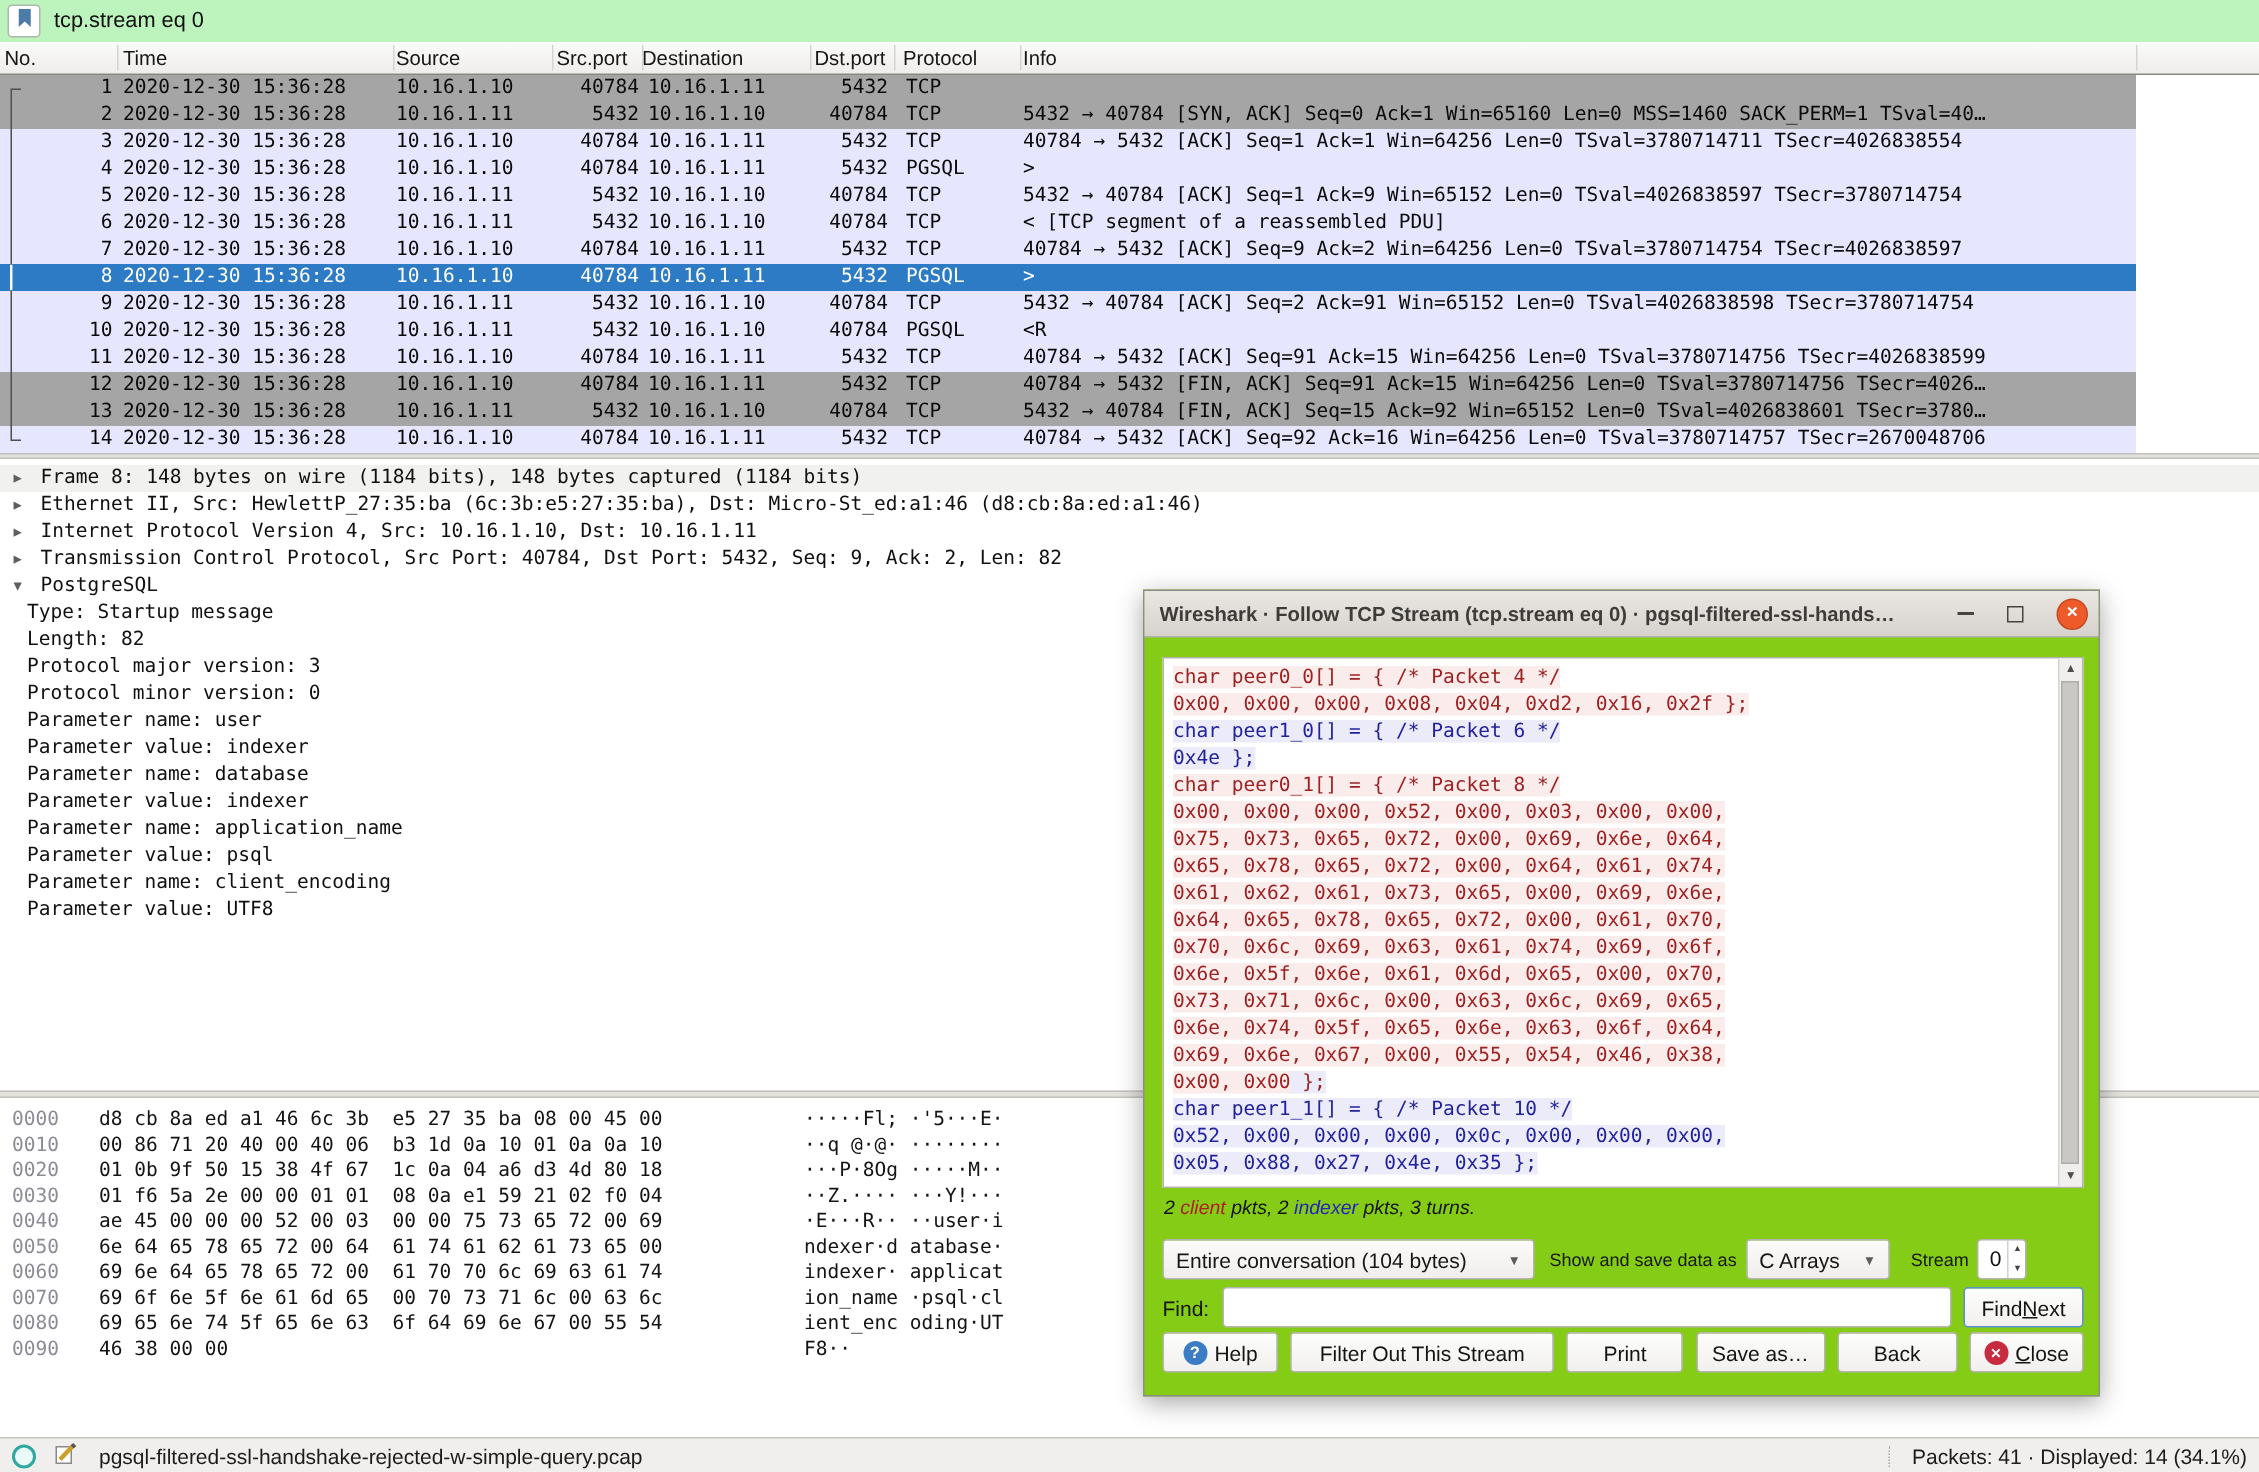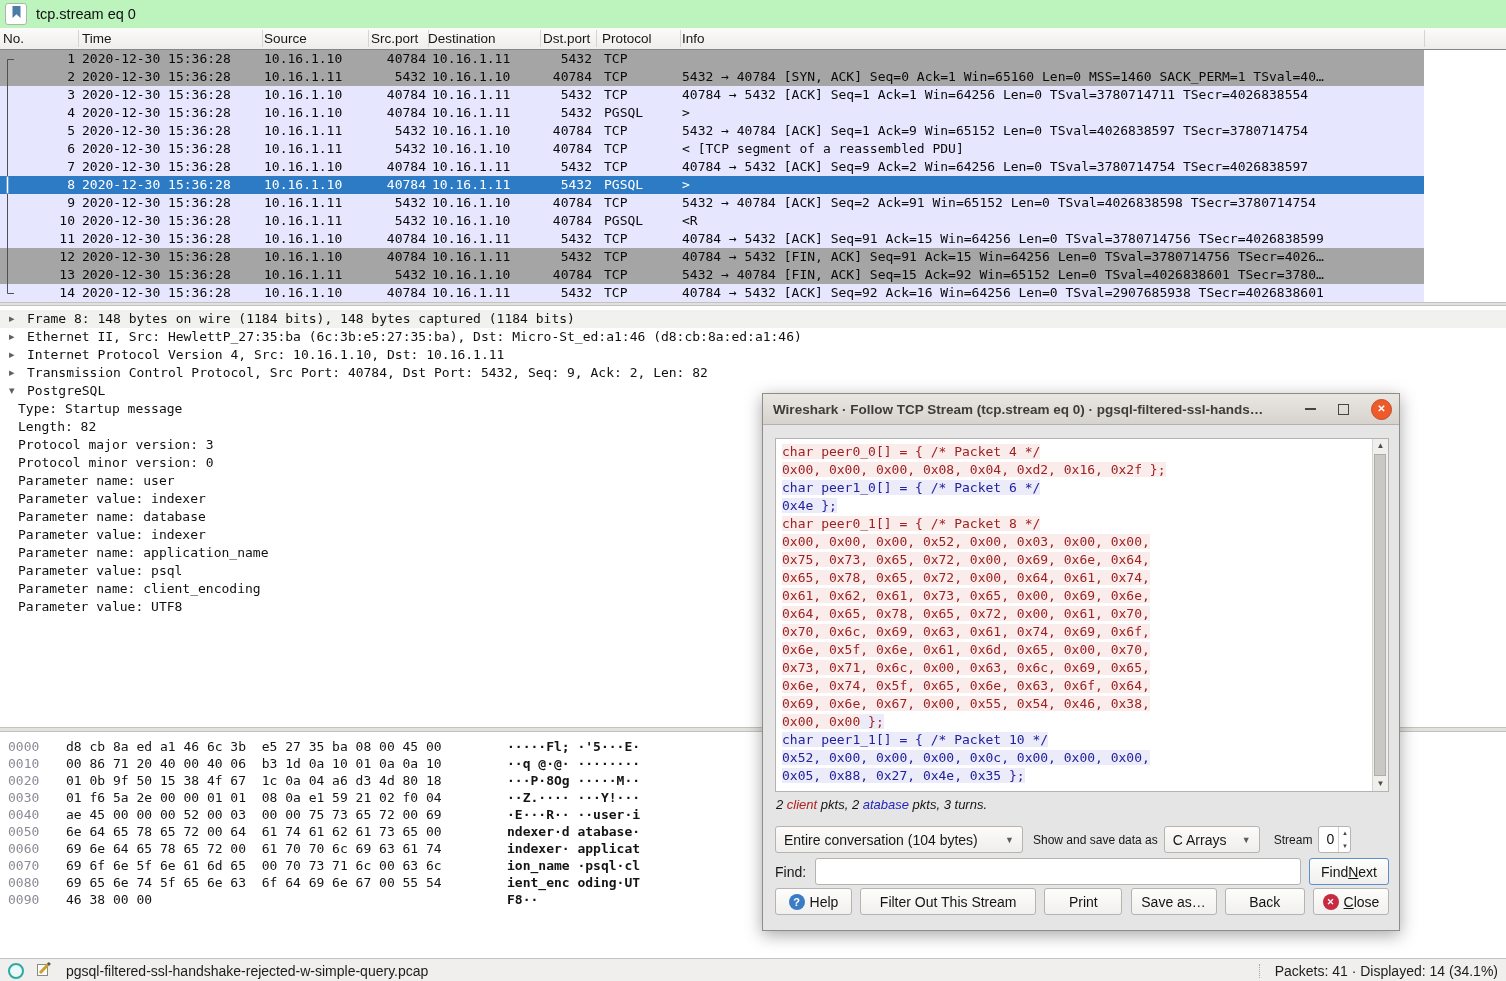--- a/index.html
+++ b/index.html
@@ -47,33 +47,33 @@
           font-family:"DejaVu Sans",sans-serif;}
   .dtext.lv0{padding-left:27px;}
   .dtext.lv1{padding-left:18px;}
 
   
   .hex-pane{position:absolute;left:0;top:732px;width:1506px;height:226px;background:#fff;
             font:13px "DejaVu Sans Mono",monospace;padding-top:6px;box-sizing:border-box;}
   .hrow{position:relative;height:17px;line-height:17px;white-space:pre;}
   .hoff{position:absolute;left:8px;color:#8b8b95;}
   .hbytes{position:absolute;left:66px;color:#141414;}
-  .hascii{position:absolute;left:507px;color:#141414;font-weight:bold;}
+  .hascii{position:absolute;left:536px;color:#141414;}
 
   
   .status-bar{position:absolute;left:0;top:958px;width:1506px;height:23px;background:#f0efed;
               border-top:1px solid #c6c4c0;display:flex;align-items:center;font-size:14px;color:#1c1c1c;}
   .sb-ring{width:12px;height:12px;border:2px solid #2fa8a2;border-radius:50%;background:#eafaf8;margin-left:8px;}
   .sb-pencil{margin-left:12px;}
   .sb-file{margin-left:14px;}
   .sb-grip{width:1px;height:14px;border-left:1px dotted #a8a6a2;margin-left:auto;}
   .sb-right2{margin-left:14px;margin-right:8px;}
 
   
-  .dialog{position:absolute;left:762px;top:393px;width:638px;height:538px;background:#e5e5e5;
+  .dialog{position:absolute;left:762px;top:393px;width:638px;height:538px;background:#84cc16;
           border:1px solid #8f8d89;box-shadow:0 4px 16px rgba(0,0,0,.35);box-sizing:border-box;}
   .dlg-title{height:30px;background:linear-gradient(#eae7e3,#d6d3cf);border-bottom:1px solid #b4b1ad;
              display:flex;align-items:center;}
   .dlg-title-text{margin-left:10px;font-size:13.5px;font-weight:bold;color:#3e3c39;flex:1;
                   white-space:nowrap;overflow:hidden;}
   .t-min{width:11px;height:2px;background:#46443f;margin-right:22px;}
   .t-max{width:9px;height:9px;border:1.5px solid #46443f;margin-right:22px;}
   .t-close{width:19px;height:19px;border-radius:50%;background:#ef5a2b;border:1px solid #c44a22;
            color:#fff;font-size:10px;line-height:18px;text-align:center;font-weight:bold;margin-right:7px;}
 
@@ -291,21 +291,21 @@
         <span class="pc c-info">5432 → 40784 [FIN, ACK] Seq=15 Ack=92 Win=65152 Len=0 TSval=4026838601 TSecr=3780…</span>
       </div>
       <div class="prow lav" style="top: 234px;">
         <span class="pc c-no">14</span>
         <span class="pc c-time">2020-12-30 15:36:28</span>
         <span class="pc c-src">10.16.1.10</span>
         <span class="pc c-sp">40784</span>
         <span class="pc c-dst">10.16.1.11</span>
         <span class="pc c-dp">5432</span>
         <span class="pc c-pr">TCP</span>
-        <span class="pc c-info">40784 → 5432 [ACK] Seq=92 Ack=16 Win=64256 Len=0 TSval=2907685938 TSecr=4026838601</span>
+        <span class="pc c-info">40784 → 5432 [ACK] Seq=92 Ack=16 Win=64256 Len=0 TSval=3780714757 TSecr=2670048706</span>
       </div>
     </div>
 
   <svg class="rel-ind" width="18" height="252">
     <path d="M14 9.5 H7.5 V243.5 H14" stroke="#4f4f4f" stroke-width="1" fill="none"></path>
     <line x1="7.5" y1="126.5" x2="7.5" y2="143.5" stroke="#ffffff" stroke-width="1.6"></line>
   </svg>
 
   <div class="split" style="top:302px;height:2px;"></div>
 
@@ -368,21 +368,21 @@
 
     <div class="stream-box">
       <div class="stream-lines"><div class="sline"><span class="sc">char peer0_0[] = { /* Packet 4 */</span></div><div class="sline"><span class="sc">0x00, 0x00, 0x00, 0x08, 0x04, 0xd2, 0x16, 0x2f };</span></div><div class="sline"><span class="ss">char peer1_0[] = { /* Packet 6 */</span></div><div class="sline"><span class="ss">0x4e };</span></div><div class="sline"><span class="sc">char peer0_1[] = { /* Packet 8 */</span></div><div class="sline"><span class="sc">0x00, 0x00, 0x00, 0x52, 0x00, 0x03, 0x00, 0x00,</span></div><div class="sline"><span class="sc">0x75, 0x73, 0x65, 0x72, 0x00, 0x69, 0x6e, 0x64,</span></div><div class="sline"><span class="sc">0x65, 0x78, 0x65, 0x72, 0x00, 0x64, 0x61, 0x74,</span></div><div class="sline"><span class="sc">0x61, 0x62, 0x61, 0x73, 0x65, 0x00, 0x69, 0x6e,</span></div><div class="sline"><span class="sc">0x64, 0x65, 0x78, 0x65, 0x72, 0x00, 0x61, 0x70,</span></div><div class="sline"><span class="sc">0x70, 0x6c, 0x69, 0x63, 0x61, 0x74, 0x69, 0x6f,</span></div><div class="sline"><span class="sc">0x6e, 0x5f, 0x6e, 0x61, 0x6d, 0x65, 0x00, 0x70,</span></div><div class="sline"><span class="sc">0x73, 0x71, 0x6c, 0x00, 0x63, 0x6c, 0x69, 0x65,</span></div><div class="sline"><span class="sc">0x6e, 0x74, 0x5f, 0x65, 0x6e, 0x63, 0x6f, 0x64,</span></div><div class="sline"><span class="sc">0x69, 0x6e, 0x67, 0x00, 0x55, 0x54, 0x46, 0x38,</span></div><div class="sline"><span class="sc">0x00, 0x00</span><span class="scs"> };</span></div><div class="sline"><span class="ss">char peer1_1[] = { /* Packet 10 */</span></div><div class="sline"><span class="ss">0x52, 0x00, 0x00, 0x00, 0x0c, 0x00, 0x00, 0x00,</span></div><div class="sline"><span class="ss">0x05, 0x88, 0x27, 0x4e, 0x35 };</span></div></div>
       <div class="sb-track">
         <div class="sb-up">▲</div>
         <div class="sb-thumb"></div>
         <div class="sb-down">▼</div>
       </div>
     </div>
 
-    <div class="hint"><span>2 </span><span class="hc">client</span><span> pkts, </span><span>2 </span><span class="hs">atabase</span><span> pkts, </span><span>3 turns.</span></div>
+    <div class="hint"><span>2 </span><span class="hc">client</span><span> pkts, </span><span>2 </span><span class="hs">indexer</span><span> pkts, </span><span>3 turns.</span></div>
 
     <div class="ctrl-row">
       <div class="combo combo-range">
         <span>Entire conversation (104 bytes)</span>
         <span class="arr">▼</span>
       </div>
       <span class="lbl lbl-showas">Show and save data as</span>
       <div class="combo combo-format">
         <span>C Arrays</span>
         <span class="arr">▼</span>

